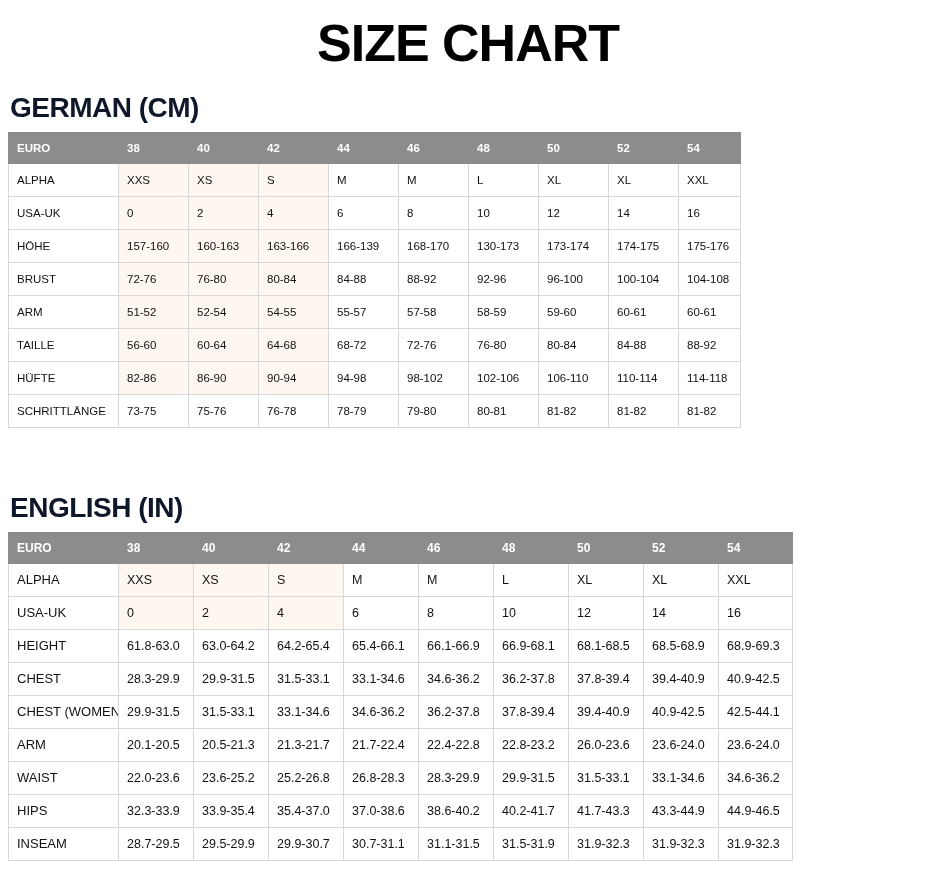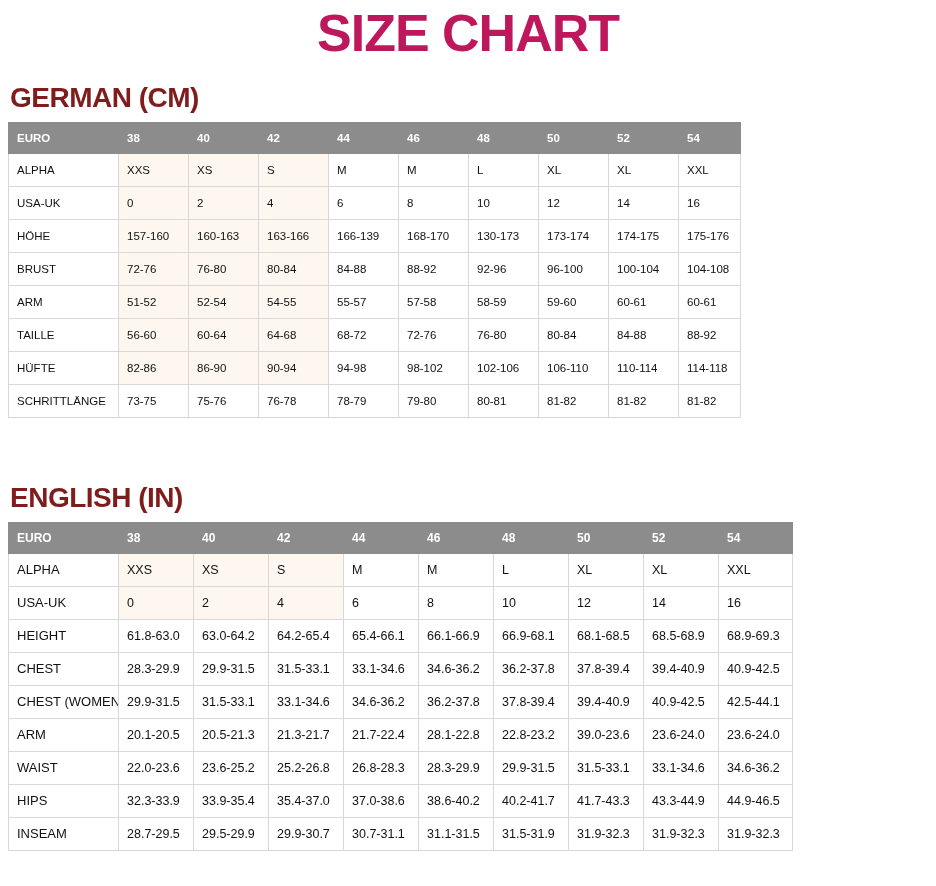--- a/index.html
+++ b/index.html
@@ -20,30 +20,30 @@
     width: 936px;
     height: 886px;
     box-sizing: border-box;
     padding: 0 8px;
   }
   .main-title {
     text-align: center;
     font-size: 52px;
     font-weight: bold;
     letter-spacing: -1px;
-    margin: 4px 0 2px 0;
+    margin: 14px 0 2px 0;
     line-height: 1.15;
-    color: #be185d;
+    color: #000000;
   }
   .section-title {
     font-size: 28px;
     font-weight: bold;
     letter-spacing: -0.5px;
     margin: 18px 0 8px 2px;
-    color: #7f1d1d;
+    color: #0f172a;
   }
   .section-title.second {
     margin-top: 64px;
   }
   table {
     border-collapse: collapse;
     table-layout: fixed;
     font-size: 11.5px;
   }
   table.german {
@@ -328,23 +328,23 @@
           <td>39.4-40.9</td>
           <td>40.9-42.5</td>
           <td>42.5-44.1</td>
         </tr>
         <tr>
           <td>ARM</td>
           <td>20.1-20.5</td>
           <td>20.5-21.3</td>
           <td>21.3-21.7</td>
           <td>21.7-22.4</td>
-          <td>28.1-22.8</td>
+          <td>22.4-22.8</td>
           <td>22.8-23.2</td>
-          <td>39.0-23.6</td>
+          <td>26.0-23.6</td>
           <td>23.6-24.0</td>
           <td>23.6-24.0</td>
         </tr>
         <tr>
           <td>WAIST</td>
           <td>22.0-23.6</td>
           <td>23.6-25.2</td>
           <td>25.2-26.8</td>
           <td>26.8-28.3</td>
           <td>28.3-29.9</td>

